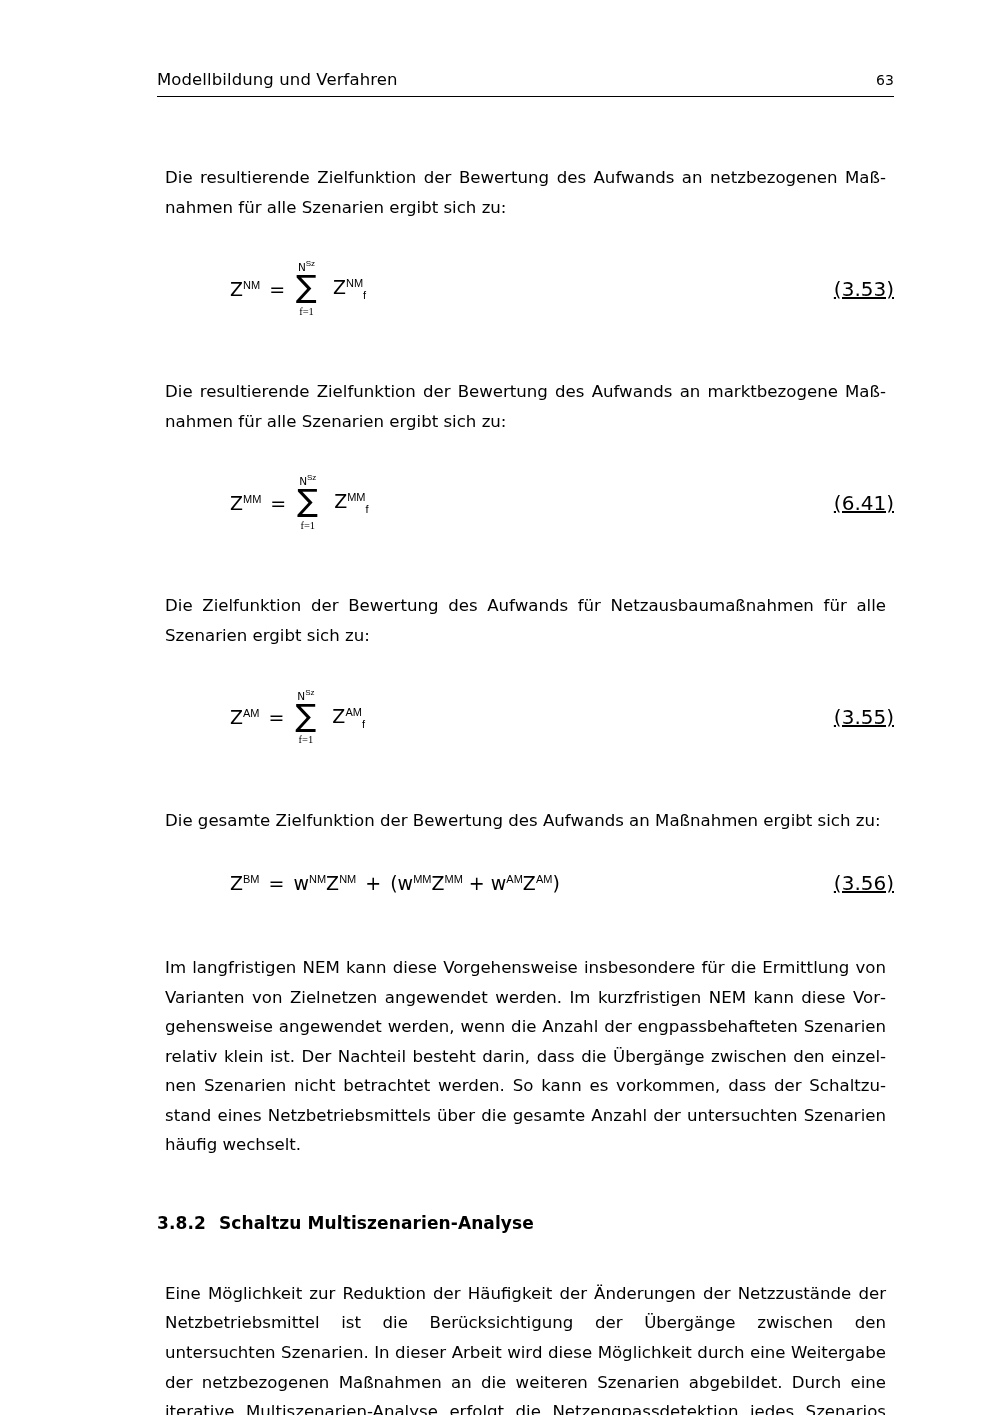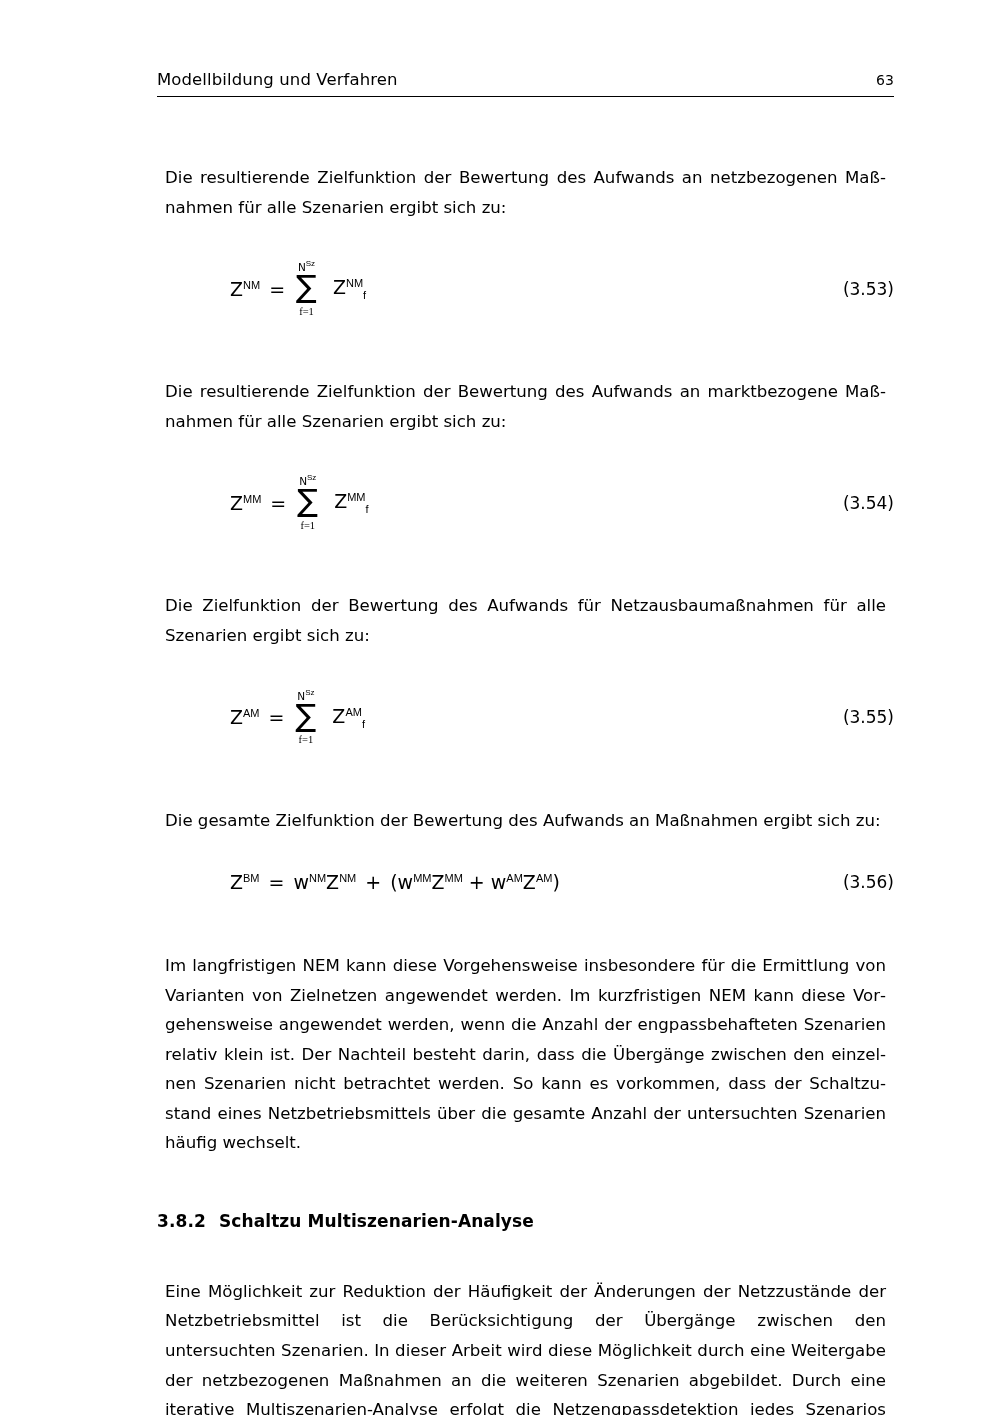--- a/index.html
+++ b/index.html
@@ -68,22 +68,23 @@
   }
   .eq-body {
     margin-left: 73px;
     font-family: "DejaVu Serif", serif;
     font-size: 18px;
     white-space: nowrap;
     display: flex;
     align-items: center;
   }
   .eq-tag {
-    font-size: 17px;
-    font-family: "DejaVu Sans", sans-serif;
+    font-size: 20px;
+    font-family: "DejaVu Sans", sans-serif;
+    text-decoration: underline;
   }
   .var {
     font-family: "DejaVu Sans", sans-serif;
     font-size: 19px;
   }
   sup.sm, sub.sm {
     font-size: 11px;
     font-family: Liberation Sans, sans-serif;
   }
   sup.sm { vertical-align: super; }
@@ -169,21 +170,21 @@
       <div class="eq-body">
         <span class="var"><span>Z</span><sup class="sm">MM</sup></span>
         <span class="eqsign">=</span>
         <span class="sum">
           <span class="lim lim-top">N<sup class="sm" style="font-size:8px">Sz</sup></span>
           <span class="sigma">∑</span>
           <span class="lim lim-bot">f=1</span>
         </span>
         <span class="var sumarg"><span>Z</span><sup class="sm">MM</sup><sub class="sm">f</sub></span>
       </div>
-      <div class="eq-tag">(3.54)</div>
+      <div class="eq-tag">(6.41)</div>
     </div>
 
     <div style="height:52px"></div>
 
     <p class="para">Die Zielfunktion der Bewertung des Aufwands für Netzausbaumaßnahmen für alle Szenarien ergibt sich zu:</p>
 
     <div style="height:30px"></div>
 
     <div class="eq-row">
       <div class="eq-body">

